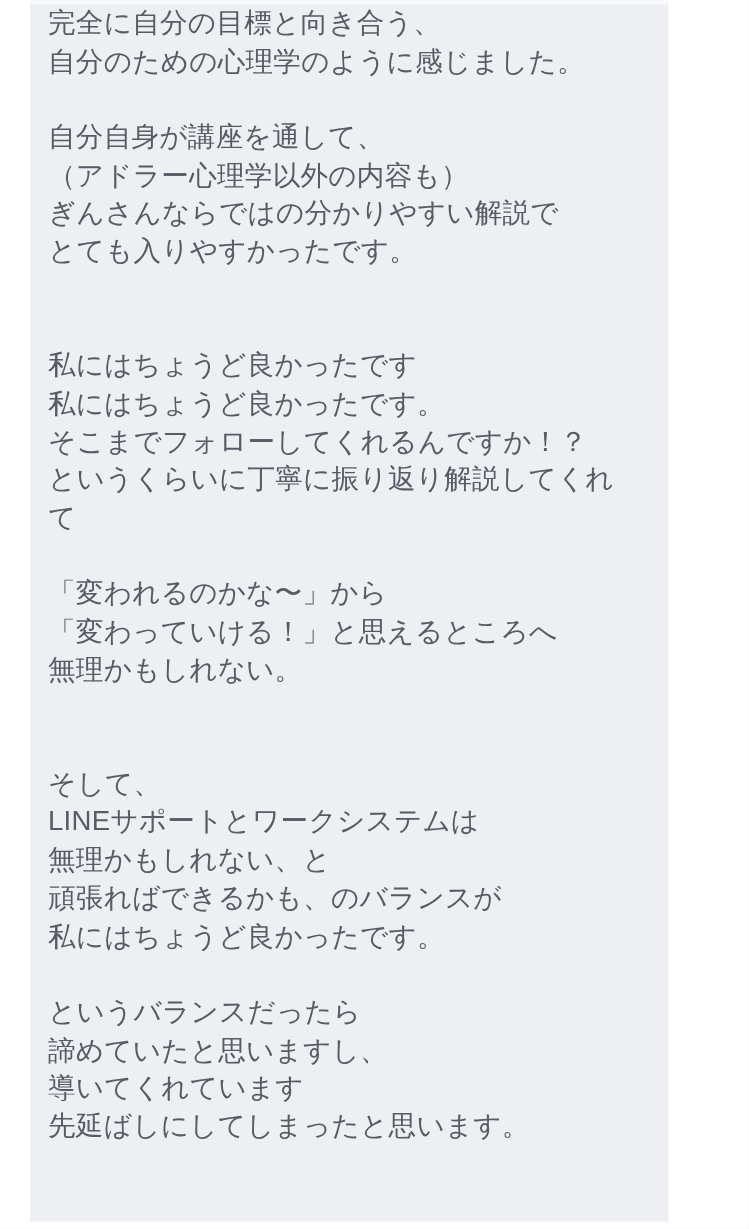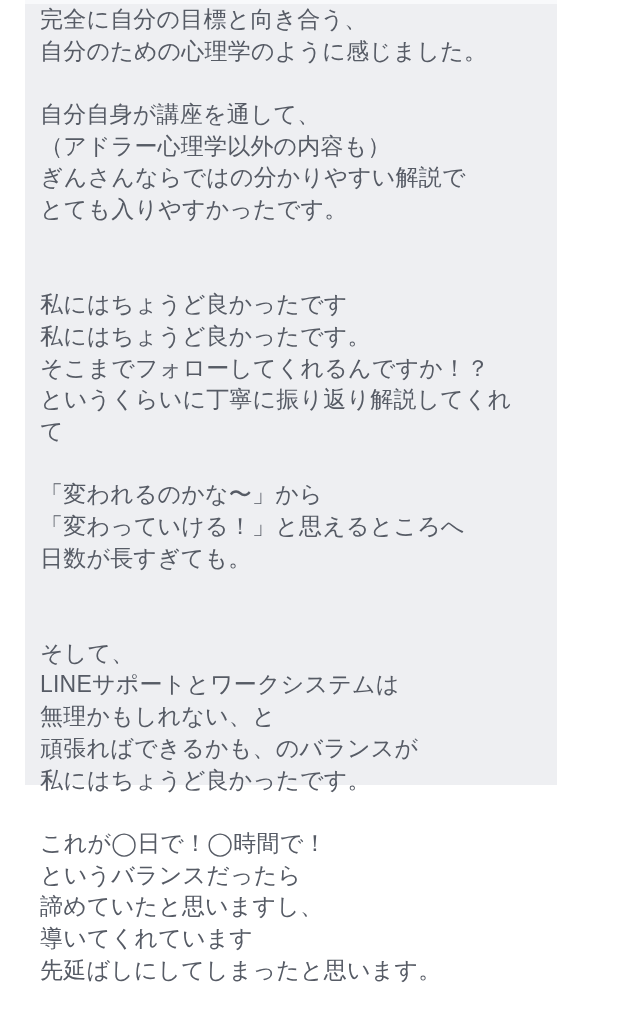--- a/index.html
+++ b/index.html
@@ -11,21 +11,21 @@
     height: 1024px;
     overflow: hidden;
     position: relative;
     font-family: "Liberation Sans", "DejaVu Sans", sans-serif;
   }
   .panel {
     position: absolute;
     left: 25px;
     top: 0;
     width: 532px;
-    height: 785px;
+    height: 1018px;
   }
   .panel-top-strip {
     position: absolute;
     left: 0;
     top: 0;
     width: 100%;
     height: 4px;
   }
   .text-block {
     position: absolute;
@@ -58,28 +58,27 @@
       <div class="line"></div>
       <div class="line"></div>
       <div class="line">私にはちょうど良かったです</div>
       <div class="line">私にはちょうど良かったです。</div>
       <div class="line">そこまでフォローしてくれるんですか！？</div>
       <div class="line">というくらいに丁寧に振り返り解説してくれ</div>
       <div class="line">て</div>
       <div class="line"></div>
       <div class="line">「変われるのかな〜」から</div>
       <div class="line">「変わっていける！」と思えるところへ</div>
-      <div class="line">日数が長すぎても。</div>
+      <div class="line">無理かもしれない。</div>
       <div class="line"></div>
       <div class="line"></div>
       <div class="line">そして、</div>
       <div class="line">LINEサポートとワークシステムは</div>
       <div class="line">無理かもしれない、と</div>
       <div class="line">頑張ればできるかも、のバランスが</div>
       <div class="line">私にはちょうど良かったです。</div>
       <div class="line"></div>
-      <div class="line">これが◯日で！◯時間で！</div>
       <div class="line">というバランスだったら</div>
       <div class="line">諦めていたと思いますし、</div>
       <div class="line">導いてくれています</div>
       <div class="line">先延ばしにしてしまったと思います。</div>
     </div>
 </div>
 
 </body></html>

